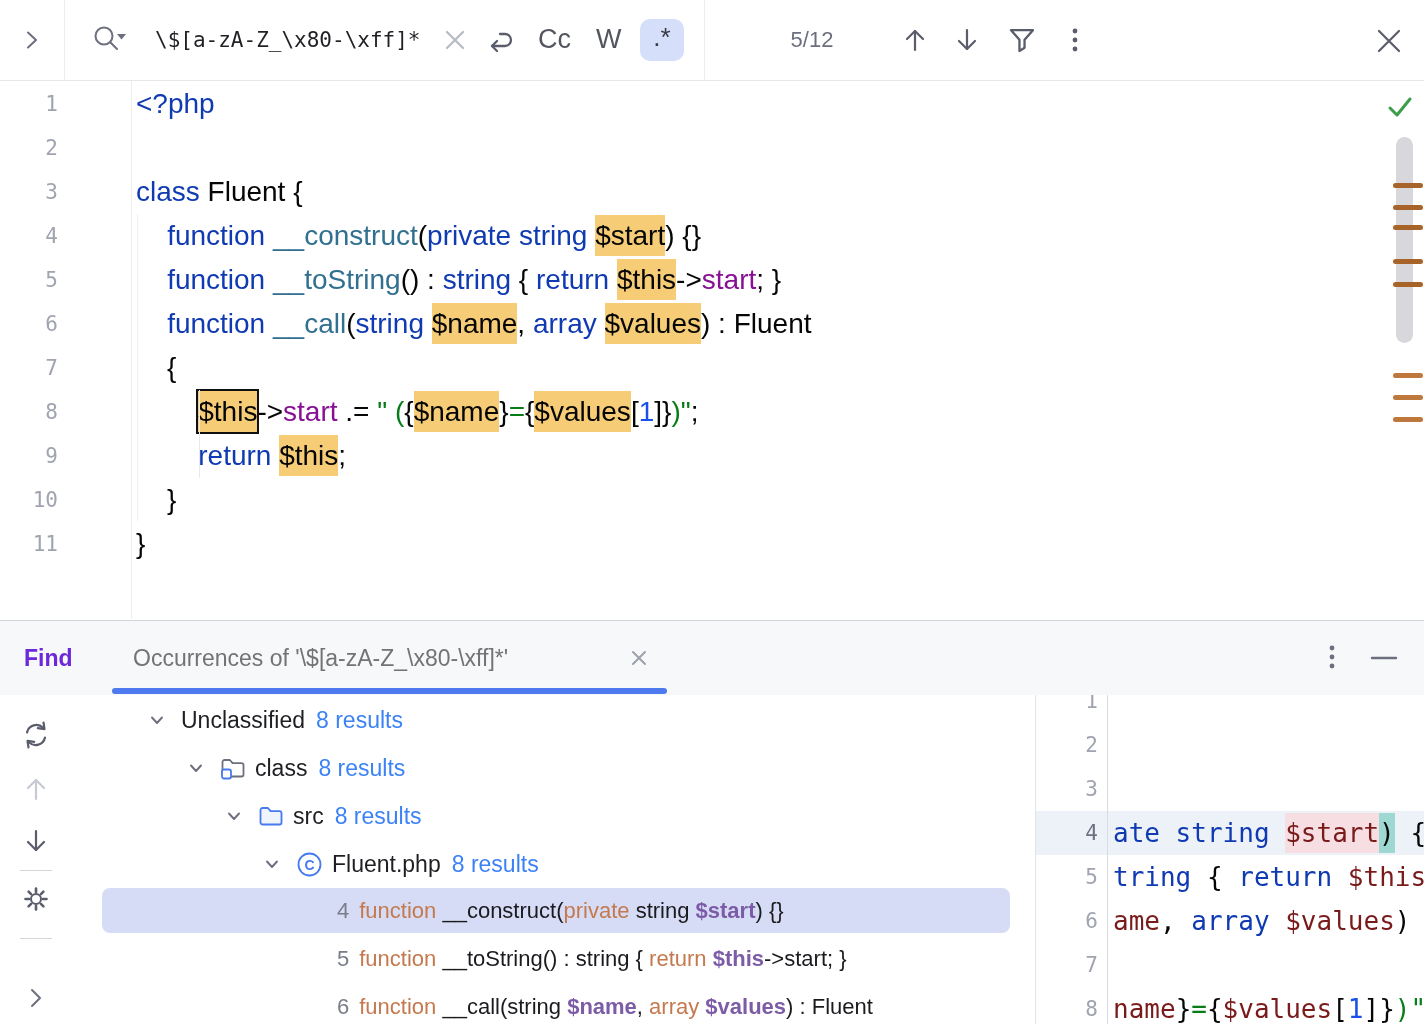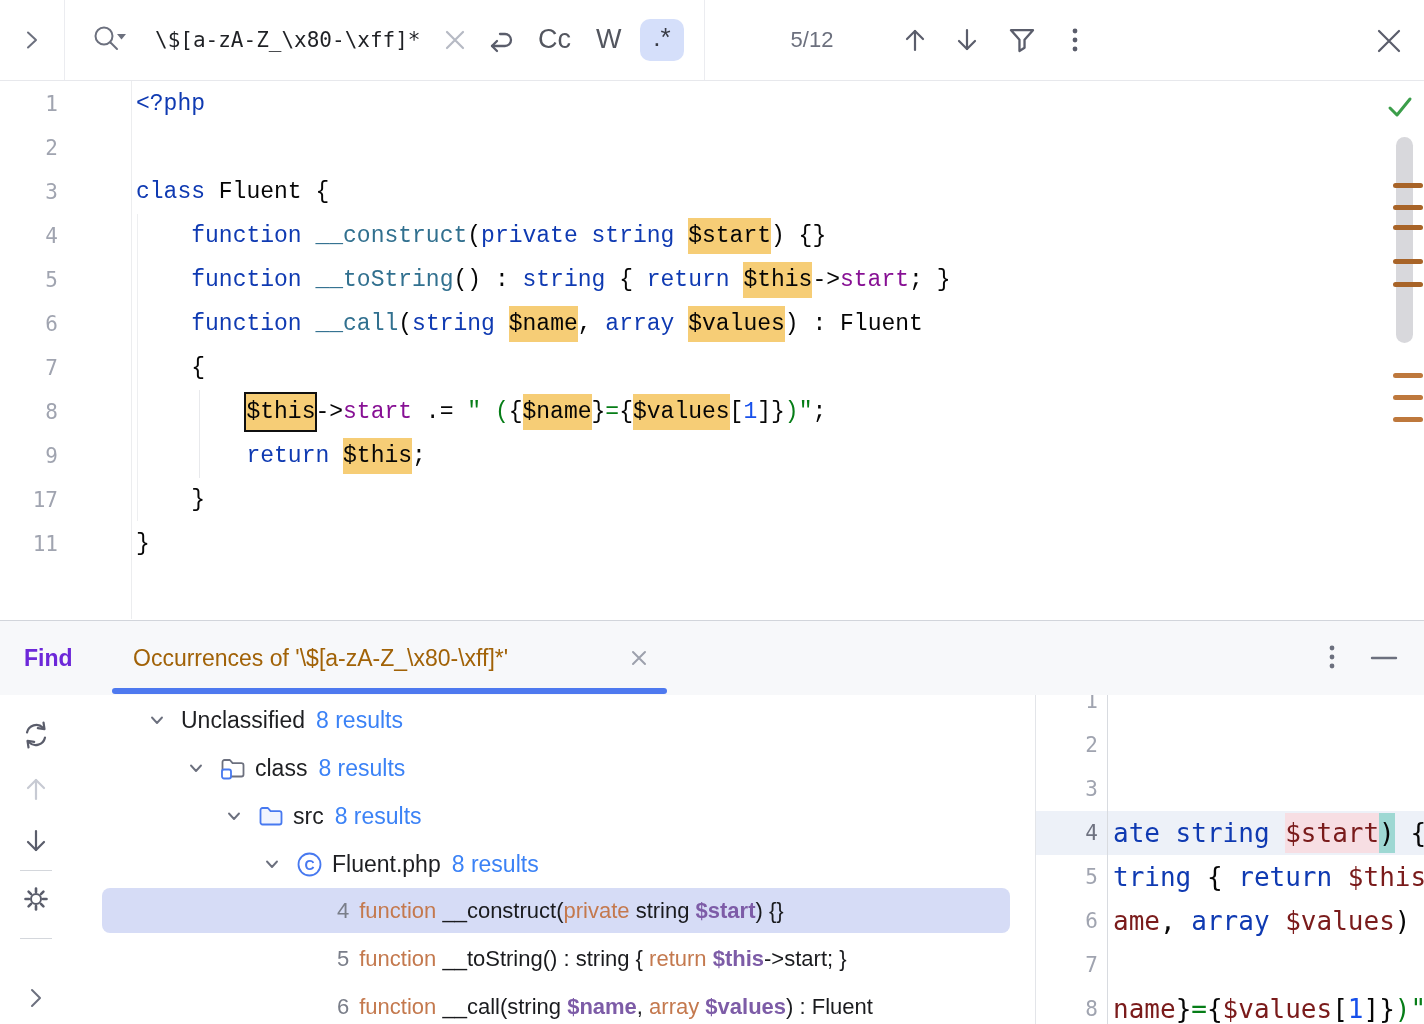--- a/index.html
+++ b/index.html
@@ -25,21 +25,21 @@
   .i-down{left:952px;}
   .i-funnel{left:1007px;top:25px;}
   .i-dots{left:1065px;top:25px;}
   .i-close{left:1376px;top:28px;}
 
   
   .editor{position:absolute;top:81px;left:0;right:0;height:538px;background:#fff;overflow:hidden;}
   .gutter-sep{position:absolute;left:131px;top:0;bottom:0;width:1px;background:#ECEDEF;}
   .ed-row{position:absolute;left:0;right:0;height:44px;}
   .ed-num{position:absolute;left:0;width:58px;text-align:right;font-family:"DejaVu Sans Mono",monospace;font-size:21px;color:#A0A4B0;line-height:44px;}
-  .ed-code{position:absolute;left:136px;font-family:Liberation Mono, monospace;font-size:23px;line-height:44px;white-space:pre;}
+  .ed-code{position:absolute;left:136px;font-family:Liberation Sans, sans-serif;font-size:28px;line-height:44px;white-space:pre;}
   .c-kw{color:#0F3AB2;}
   .c-fn{color:#31708F;}
   .c-prop{color:#871094;}
   .c-str{color:#067D17;}
   .c-num{color:#1750EB;}
   .c-pl{color:#060606;}
   .c-var{color:#7A1B1B;}
   .hl{background:#F6CD76;padding:5px 0;}
   .hl-cur{outline:2.5px solid #101010;}
   .indent-guide{position:absolute;width:1px;background:#E8E9EC;}
@@ -49,21 +49,21 @@
   .sb-thumb{position:absolute;left:1396px;top:56px;width:17px;height:206px;background:#D8D8DC;border-radius:9px;}
   .mark{position:absolute;left:1393px;width:30px;height:5px;border-radius:2.5px;}
   .mark.dark{background:#A86428;}
   .mark.light{background:#BE783C;}
 
   
   .find-panel{position:absolute;top:620px;left:0;right:0;bottom:0;border-top:1px solid #D2D5DB;background:#fff;}
   .find-header{position:absolute;top:0;left:0;right:0;height:74px;background:#F7F8FA;}
   .find-label{position:absolute;left:24px;height:74px;line-height:74px;font-size:23px;font-weight:bold;color:#6d28d9;}
   .tab{position:absolute;left:112px;top:0;height:74px;}
-  .tab-title{position:absolute;left:21px;height:74px;line-height:74px;font-size:23px;color:#a16207;white-space:pre;}
+  .tab-title{position:absolute;left:21px;height:74px;line-height:74px;font-size:23px;color:#737373;white-space:pre;}
   .tab-close{position:absolute;left:517px;top:27px;}
   .tab-underline{position:absolute;left:112px;top:67px;width:555px;height:6px;border-radius:3px;background:#4E79EF;}
   .hdr-dots{position:absolute;left:1322px;top:22px;}
   .hdr-min{position:absolute;left:1370px;top:30px;}
 
   .find-body{position:absolute;top:74px;left:0;right:0;bottom:0;background:#fff;overflow:hidden;}
   .ft-icon{position:absolute;}
   .ft-divider{position:absolute;left:20px;width:32px;height:1px;background:#D4D7DC;}
 
   .tree-row{position:absolute;height:48px;display:flex;align-items:center;font-size:23px;color:#1E1F22;}
@@ -176,21 +176,21 @@
         </div>
         <div class="ed-row" style="top: 309px;">
           <div class="ed-num">8</div>
           <div class="ed-code"><span class="c-pl">        </span><span class="c-pl hl hl-cur">$this</span><span class="c-pl">-&gt;</span><span class="c-prop">start</span><span class="c-pl"> .= </span><span class="c-str">" (</span><span class="c-pl">{</span><span class="c-pl hl">$name</span><span class="c-pl">}</span><span class="c-str">=</span><span class="c-pl">{</span><span class="c-pl hl">$values</span><span class="c-pl">[</span><span class="c-num">1</span><span class="c-pl">]</span><span class="c-pl">}</span><span class="c-str">)"</span><span class="c-pl">;</span></div>
         </div>
         <div class="ed-row" style="top: 353px;">
           <div class="ed-num">9</div>
           <div class="ed-code"><span class="c-pl">        </span><span class="c-kw">return</span><span class="c-pl"> </span><span class="c-pl hl">$this</span><span class="c-pl">;</span></div>
         </div>
         <div class="ed-row" style="top: 397px;">
-          <div class="ed-num">17</div>
+          <div class="ed-num">10</div>
           <div class="ed-code"><span class="c-pl">    }</span></div>
         </div>
         <div class="ed-row" style="top: 441px;">
           <div class="ed-num">11</div>
           <div class="ed-code"><span class="c-pl">}</span></div>
         </div>
       </div>
     <div class="indent-guide guide1"></div>
     <div class="indent-guide guide2"></div>
     <svg class="check" width="28" height="26" viewBox="0 0 28 26">

